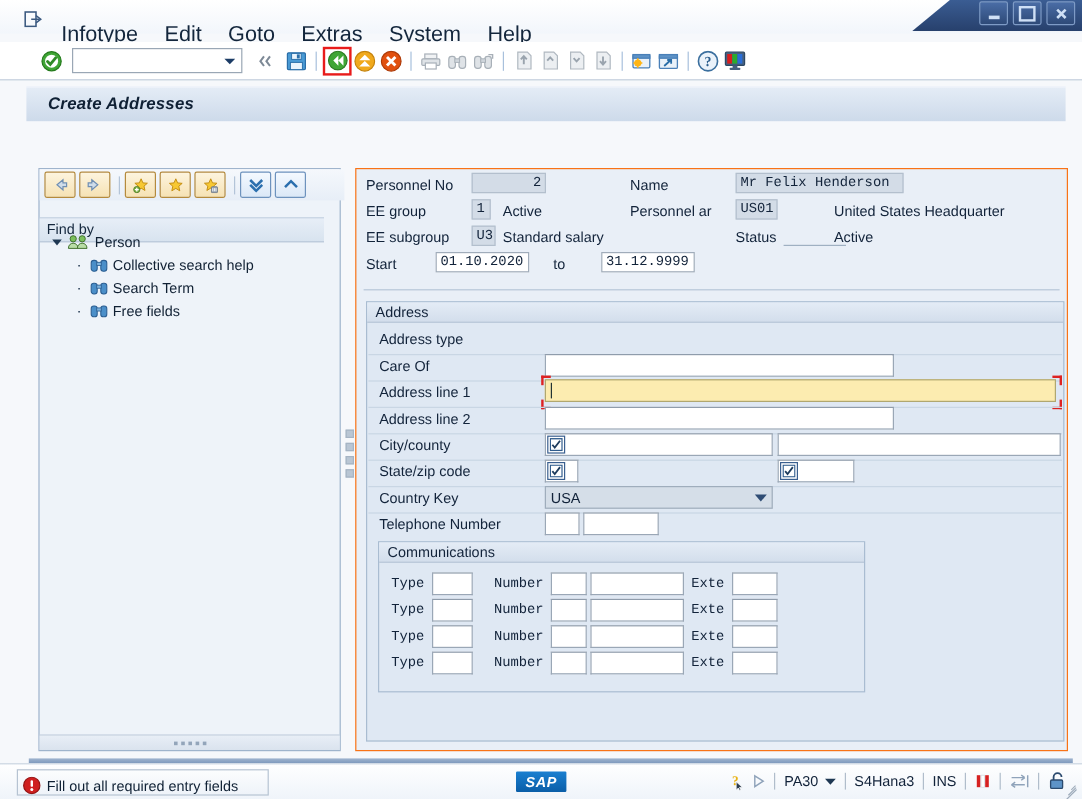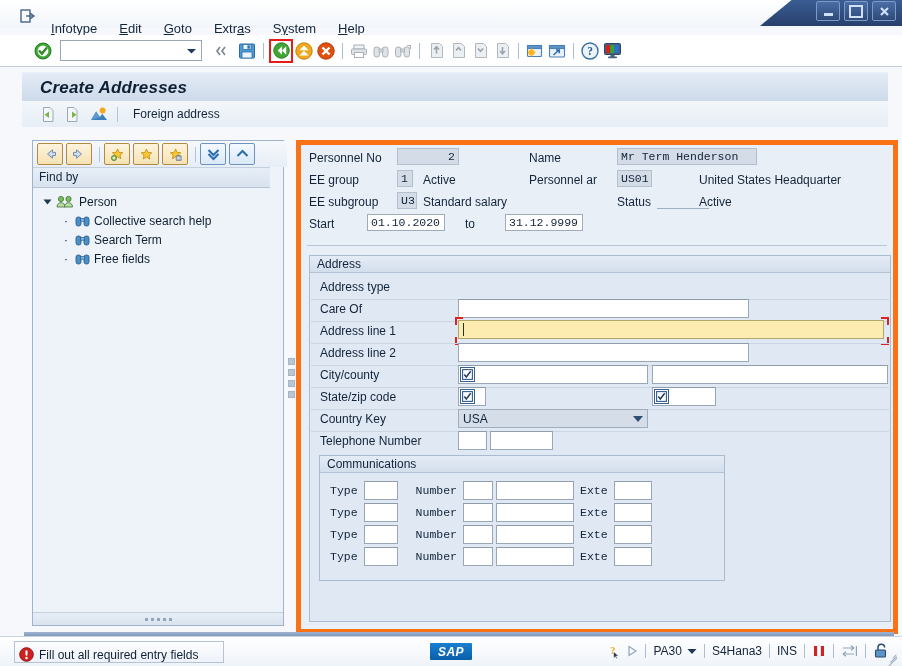--- a/index.html
+++ b/index.html
@@ -24,41 +24,41 @@
     background:linear-gradient(#4a6da6,#2e4a78);
     display:flex;align-items:center;justify-content:center;
     color:#cfe0f6;font-size:12px;line-height:1;}
   .winbtn .glyph{display:block;}
   .winbtn.min .glyph{width:9px;height:3px;background:#cfe0f6;margin-top:6px;}
   .winbtn.max .glyph{width:10px;height:9px;border:2px solid #cfe0f6;}
 
   
   .menubar{position:absolute;left:0;top:6px;height:20px;display:flex;align-items:center;gap:0px;}
   .menu-leadicon{width:26px;display:flex;align-items:center;justify-content:center;margin-left:14px;}
-  .menuitem{padding:2px 11px;font-size:13px;color:#13263c;cursor:default;white-space:nowrap;margin-top:24px;}
+  .menuitem{padding:2px 11px;font-size:18px;color:#13263c;cursor:default;white-space:nowrap;margin-top:24px;}
   .menuitem u{text-decoration:underline;}
 
   
   .toolbar{position:absolute;left:0;top:35px;width:902px;height:31px;
     background:#ffffff;display:flex;align-items:center;}
   .tb-sep{width:1px;height:16px;background:#a8c0dc;margin:0 5px;}
   .tb-btn{width:22px;height:22px;display:flex;align-items:center;justify-content:center;}
   .cmdfield{width:140px;height:19px;margin-left:6px;border:1px solid #9aa7b5;
     background:#fff;display:flex;align-items:center;}
   .cmdfield input{border:0;outline:0;width:116px;height:15px;font-family:"Liberation Mono",monospace;
     font-size:11px;padding:0 2px;background:transparent;}
   .cmd-arrow{width:20px;display:flex;align-items:center;justify-content:center;}
   .toolbar-rule{position:absolute;left:0;top:66px;width:902px;height:1px;background:#c4cfdc;}
 
   
   .screen{position:absolute;left:14px;top:72px;width:874px;height:556px;}
   .pagetitle{position:absolute;left:8px;top:0;width:866px;height:28px;
     background:linear-gradient(#e4ecf6,#cddaea);
     border-top:1px solid #e9f0f8;}
-  .pagetitle span{position:absolute;left:18px;top:5px;font-size:17px;font-weight:bold;
+  .pagetitle span{position:absolute;left:18px;top:5px;font-size:14px;font-weight:bold;
     font-style:italic;color:#0f2034;letter-spacing:.2px;}
   .apptb{position:absolute;left:8px;top:29px;width:866px;height:26px;
     background:linear-gradient(#f3f7fb,#e6edf6);display:flex;align-items:center;}
   .apptb .tb-btn{margin-left:4px;}
   .apptb-sep{width:1px;height:15px;background:#b3c4d8;margin:0 7px;}
   .apptb-btn{height:20px;padding:0 8px;font-size:12px;color:#12243a;
     display:flex;align-items:center;}
 
   
   .bodyarea{position:absolute;left:0;top:56px;width:874px;height:500px;}
@@ -66,21 +66,21 @@
   
   .sidebar{position:absolute;left:18px;top:12px;width:250px;height:484px;
     background:#eef3f9;border:1px solid #9fb4cc;}
   .sb-toolbar{position:absolute;left:0;top:0;width:250px;height:26px;
     background:linear-gradient(#f5f8fc,#e7eef7);display:flex;align-items:center;padding-left:4px;}
   .sb-btn{width:24px;height:20px;border:1px solid #b58a3c;border-radius:2px;
     background:linear-gradient(#fdf4de,#f6e2b4);
     display:flex;align-items:center;justify-content:center;margin-right:3px;}
   .sb-sep{width:1px;height:15px;background:#b3c4d8;margin:0 4px;}
   .sb-btn.blue{border-color:#6d92bd;background:linear-gradient(#f4f9ff,#dbe8f7);}
-  .findby{position:absolute;left:0;top:26px;width:237px;height:19px;
+  .findby{position:absolute;left:0;top:40px;width:237px;height:19px;
     background:linear-gradient(#e7eef7,#d8e3ef);
     border-top:1px solid #c2d0e0;border-bottom:1px solid #b4c4d6;}
   .findby span{position:absolute;left:6px;top:2px;font-size:12px;color:#14273d;}
   .tree{position:absolute;left:0;top:46px;width:250px;padding-top:5px;}
   .trow{display:flex;align-items:center;height:19px;padding-left:8px;font-size:12px;color:#102033;}
   .trow.child{padding-left:28px;}
   .tri{width:12px;display:flex;align-items:center;justify-content:center;}
   .bullet{width:10px;text-align:center;color:#21364f;font-size:13px;line-height:1;}
   .tlabel{margin-left:4px;white-space:nowrap;}
   .sb-hsplit{position:absolute;left:0;bottom:0;width:250px;height:12px;
@@ -89,21 +89,21 @@
   .dots-h{display:flex;gap:3px;}
   .dots-h i{width:3px;height:3px;background:#93a5ba;display:block;}
 
   
   .vsplit{position:absolute;left:272px;top:220px;width:10px;height:60px;
     display:flex;flex-direction:column;align-items:center;justify-content:center;gap:4px;}
   .vsplit i{width:5px;height:5px;background:#b9c6d4;display:block;border:1px solid #a6b4c4;}
 
   
   .detail{position:absolute;left:282px;top:12px;width:592px;height:484px;
-    background:#e9eff7;border:5px solid #f97316;}
+    background:#e9eff7;border:1px solid #f97316;}
 
   
   .hdr{position:absolute;left:0;top:0;width:592px;height:92px;}
   .lbl{position:absolute;font-size:12px;color:#12233a;white-space:nowrap;}
   .fld{position:absolute;height:17px;border:1px solid #a7b4c2;
     font-family:"Liberation Mono",monospace;font-size:11.5px;color:#12233a;
     display:flex;align-items:center;padding:0 3px;box-sizing:border-box;}
   .fld.display{background:#d3dce7;border:1px solid #b3bfcd;}
   .fld.white{background:#ffffff;border:1px solid #a0acba;}
   .fld.num{justify-content:flex-end;}
@@ -352,45 +352,20 @@
     </div>
   </div>
   <div class="toolbar-rule"></div>
 
   <div class="screen">
 
     <div class="pagetitle">
       <span>Create Addresses</span>
     </div>
 
-    <div class="apptb">
-      <div class="tb-btn" style="margin-left:14px;">
-        <svg width="17" height="17" viewBox="0 0 17 17">
-          <path d="M4.5 1.5 h6.5 l3 3 v11 h-9.5 z" fill="#f4f7fa" stroke="#9aa8b6" stroke-width="1"></path>
-          <path d="M10 5.5 L5.5 8.7 L10 11.9 Z" fill="#7cb342"></path>
-        </svg>
-      </div>
-      <div class="tb-btn">
-        <svg width="17" height="17" viewBox="0 0 17 17">
-          <path d="M2.5 1.5 h6.5 l3 3 v11 h-9.5 z" fill="#f4f7fa" stroke="#9aa8b6" stroke-width="1"></path>
-          <path d="M7 5.5 L11.5 8.7 L7 11.9 Z" fill="#7cb342"></path>
-        </svg>
-      </div>
-      <div class="tb-btn">
-        <svg width="18" height="16" viewBox="0 0 18 16">
-          <circle cx="12.6" cy="4.6" r="3" fill="#f5a81c"></circle>
-          <path d="M1 14 L6.2 5.4 L10 11 L12.2 7.8 L17 14 Z" fill="#3f7fb8"></path>
-          <path d="M1 14 L6.2 5.4 L9.6 11.3 Z" fill="#5c9bd1"></path>
-        </svg>
-      </div>
-      <div class="apptb-sep"></div>
-      <div class="apptb-btn">
-        <span>Foreign address</span>
-      </div>
-    </div>
 
     <div class="bodyarea">
 
       <div class="sidebar">
         <div class="sb-toolbar">
           <div class="sb-btn">
             <svg width="14" height="12" viewBox="0 0 14 12">
               <path d="M9.5 1.8 L4.5 6 L9.5 10.2 L9.5 7.6 L12.5 7.6 L12.5 4.4 L9.5 4.4 Z" fill="#cfdce9" stroke="#6f8eb2" stroke-width="1"></path>
             </svg>
           </div>
@@ -512,21 +487,21 @@
 
       <div class="detail">
 
         <div class="hdr">
           <span class="lbl" style="left:8px;top:6px;">Personnel No</span>
           <div class="fld display num" style="left:96px;top:3px;width:62px;">
             <span>2</span>
           </div>
           <span class="lbl" style="left:228px;top:6px;">Name</span>
           <div class="fld display" style="left:316px;top:3px;width:140px;">
-            <span>Mr Term Henderson</span>
+            <span>Mr Felix Henderson</span>
           </div>
 
           <span class="lbl" style="left:8px;top:28px;">EE group</span>
           <div class="fld display" style="left:96px;top:25px;width:16px;">
             <span>1</span>
           </div>
           <span class="lbl" style="left:122px;top:28px;">Active</span>
           <span class="lbl" style="left:228px;top:28px;">Personnel ar</span>
           <div class="fld display" style="left:316px;top:25px;width:35px;">
             <span>US01</span>

